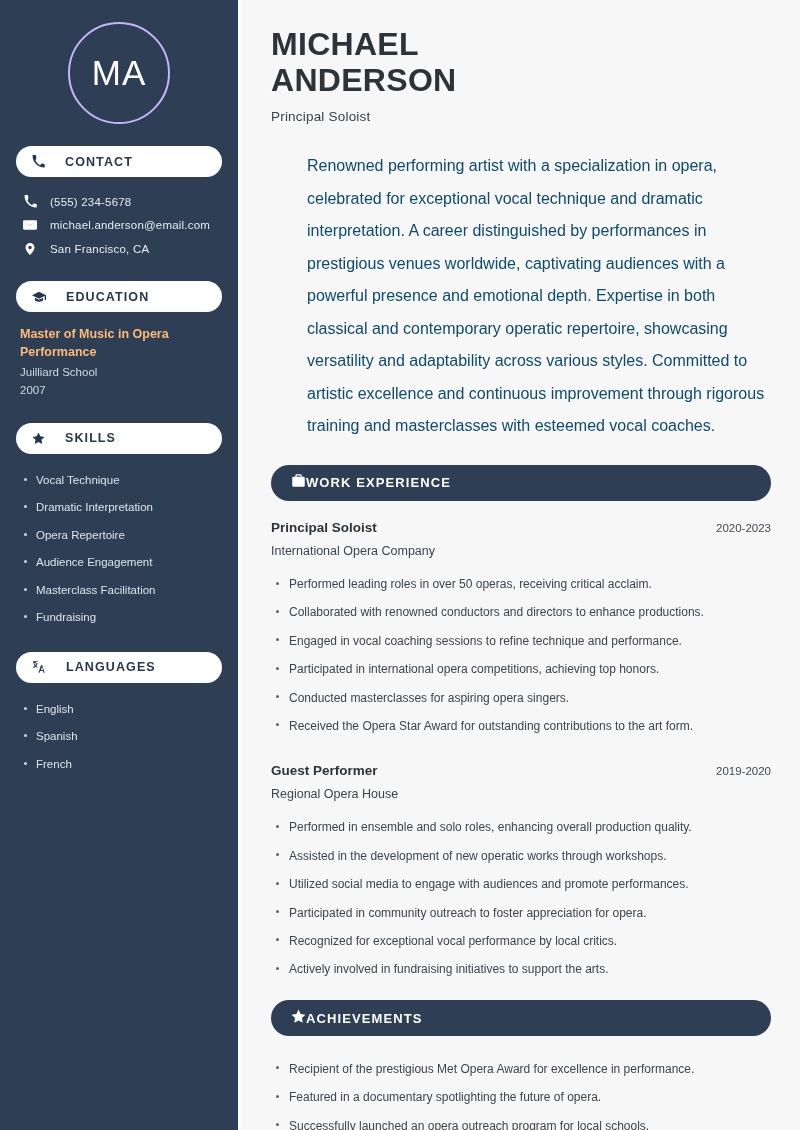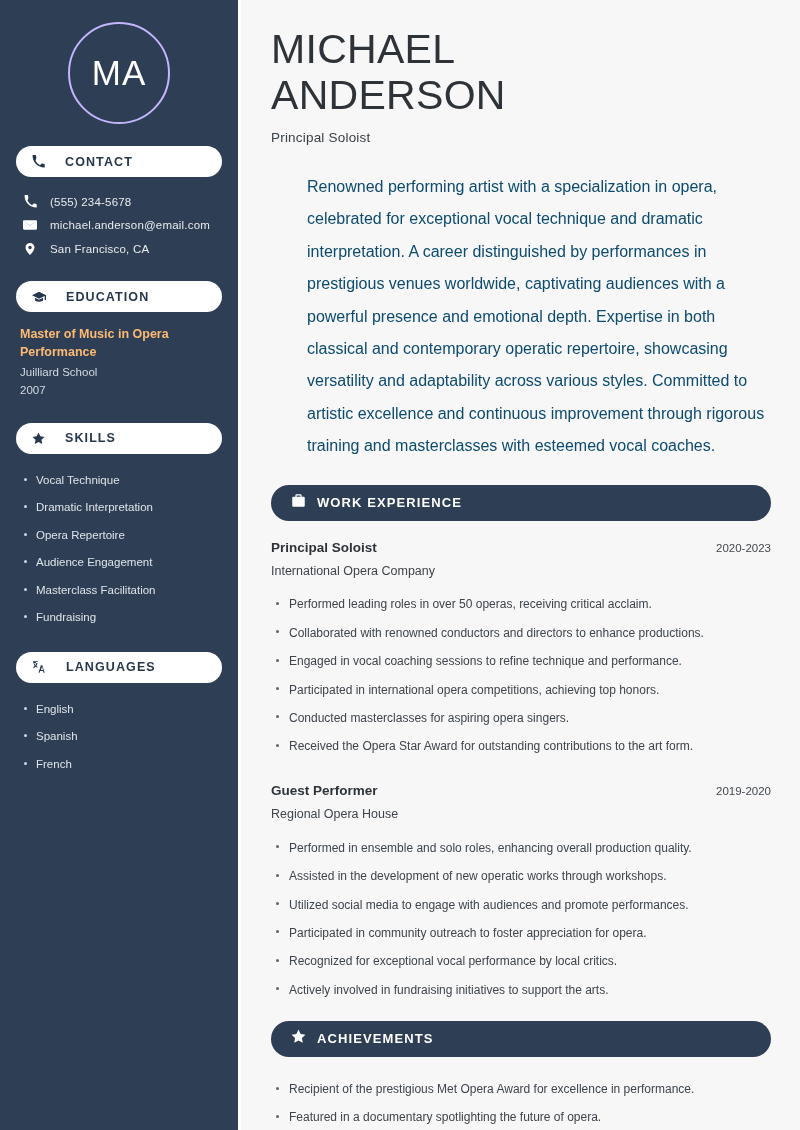--- a/index.html
+++ b/index.html
@@ -129,22 +129,22 @@
   
   .main {
     flex: 1;
     background: #f7f7f7;
     padding: 26px 29px 0 30px;
     border-left: 3px solid #ffffff;
   }
 
   .name {
     color: #2d3338;
-    font-size: 41px;
-    font-weight: normal;
+    font-size: 32px;
+    font-weight: bold;
     line-height: 1.13;
     letter-spacing: 0.3px;
   }
   .job-title {
     color: #3a4148;
     font-size: 13.5px;
     margin-top: 11px;
     letter-spacing: 0.2px;
   }
 
@@ -157,21 +157,20 @@
     margin-left: 36px;
   }
 
   
   .sec-bar {
     background: #2e3e54;
     border-radius: 22px;
     height: 36px;
     display: flex;
     align-items: center;
-    gap: 11px;
     padding: 0 20px;
     margin-bottom: 19px;
   }
   .sec-bar-label {
     color: #ffffff;
     font-size: 13px;
     font-weight: bold;
     letter-spacing: 1.1px;
   }
 

